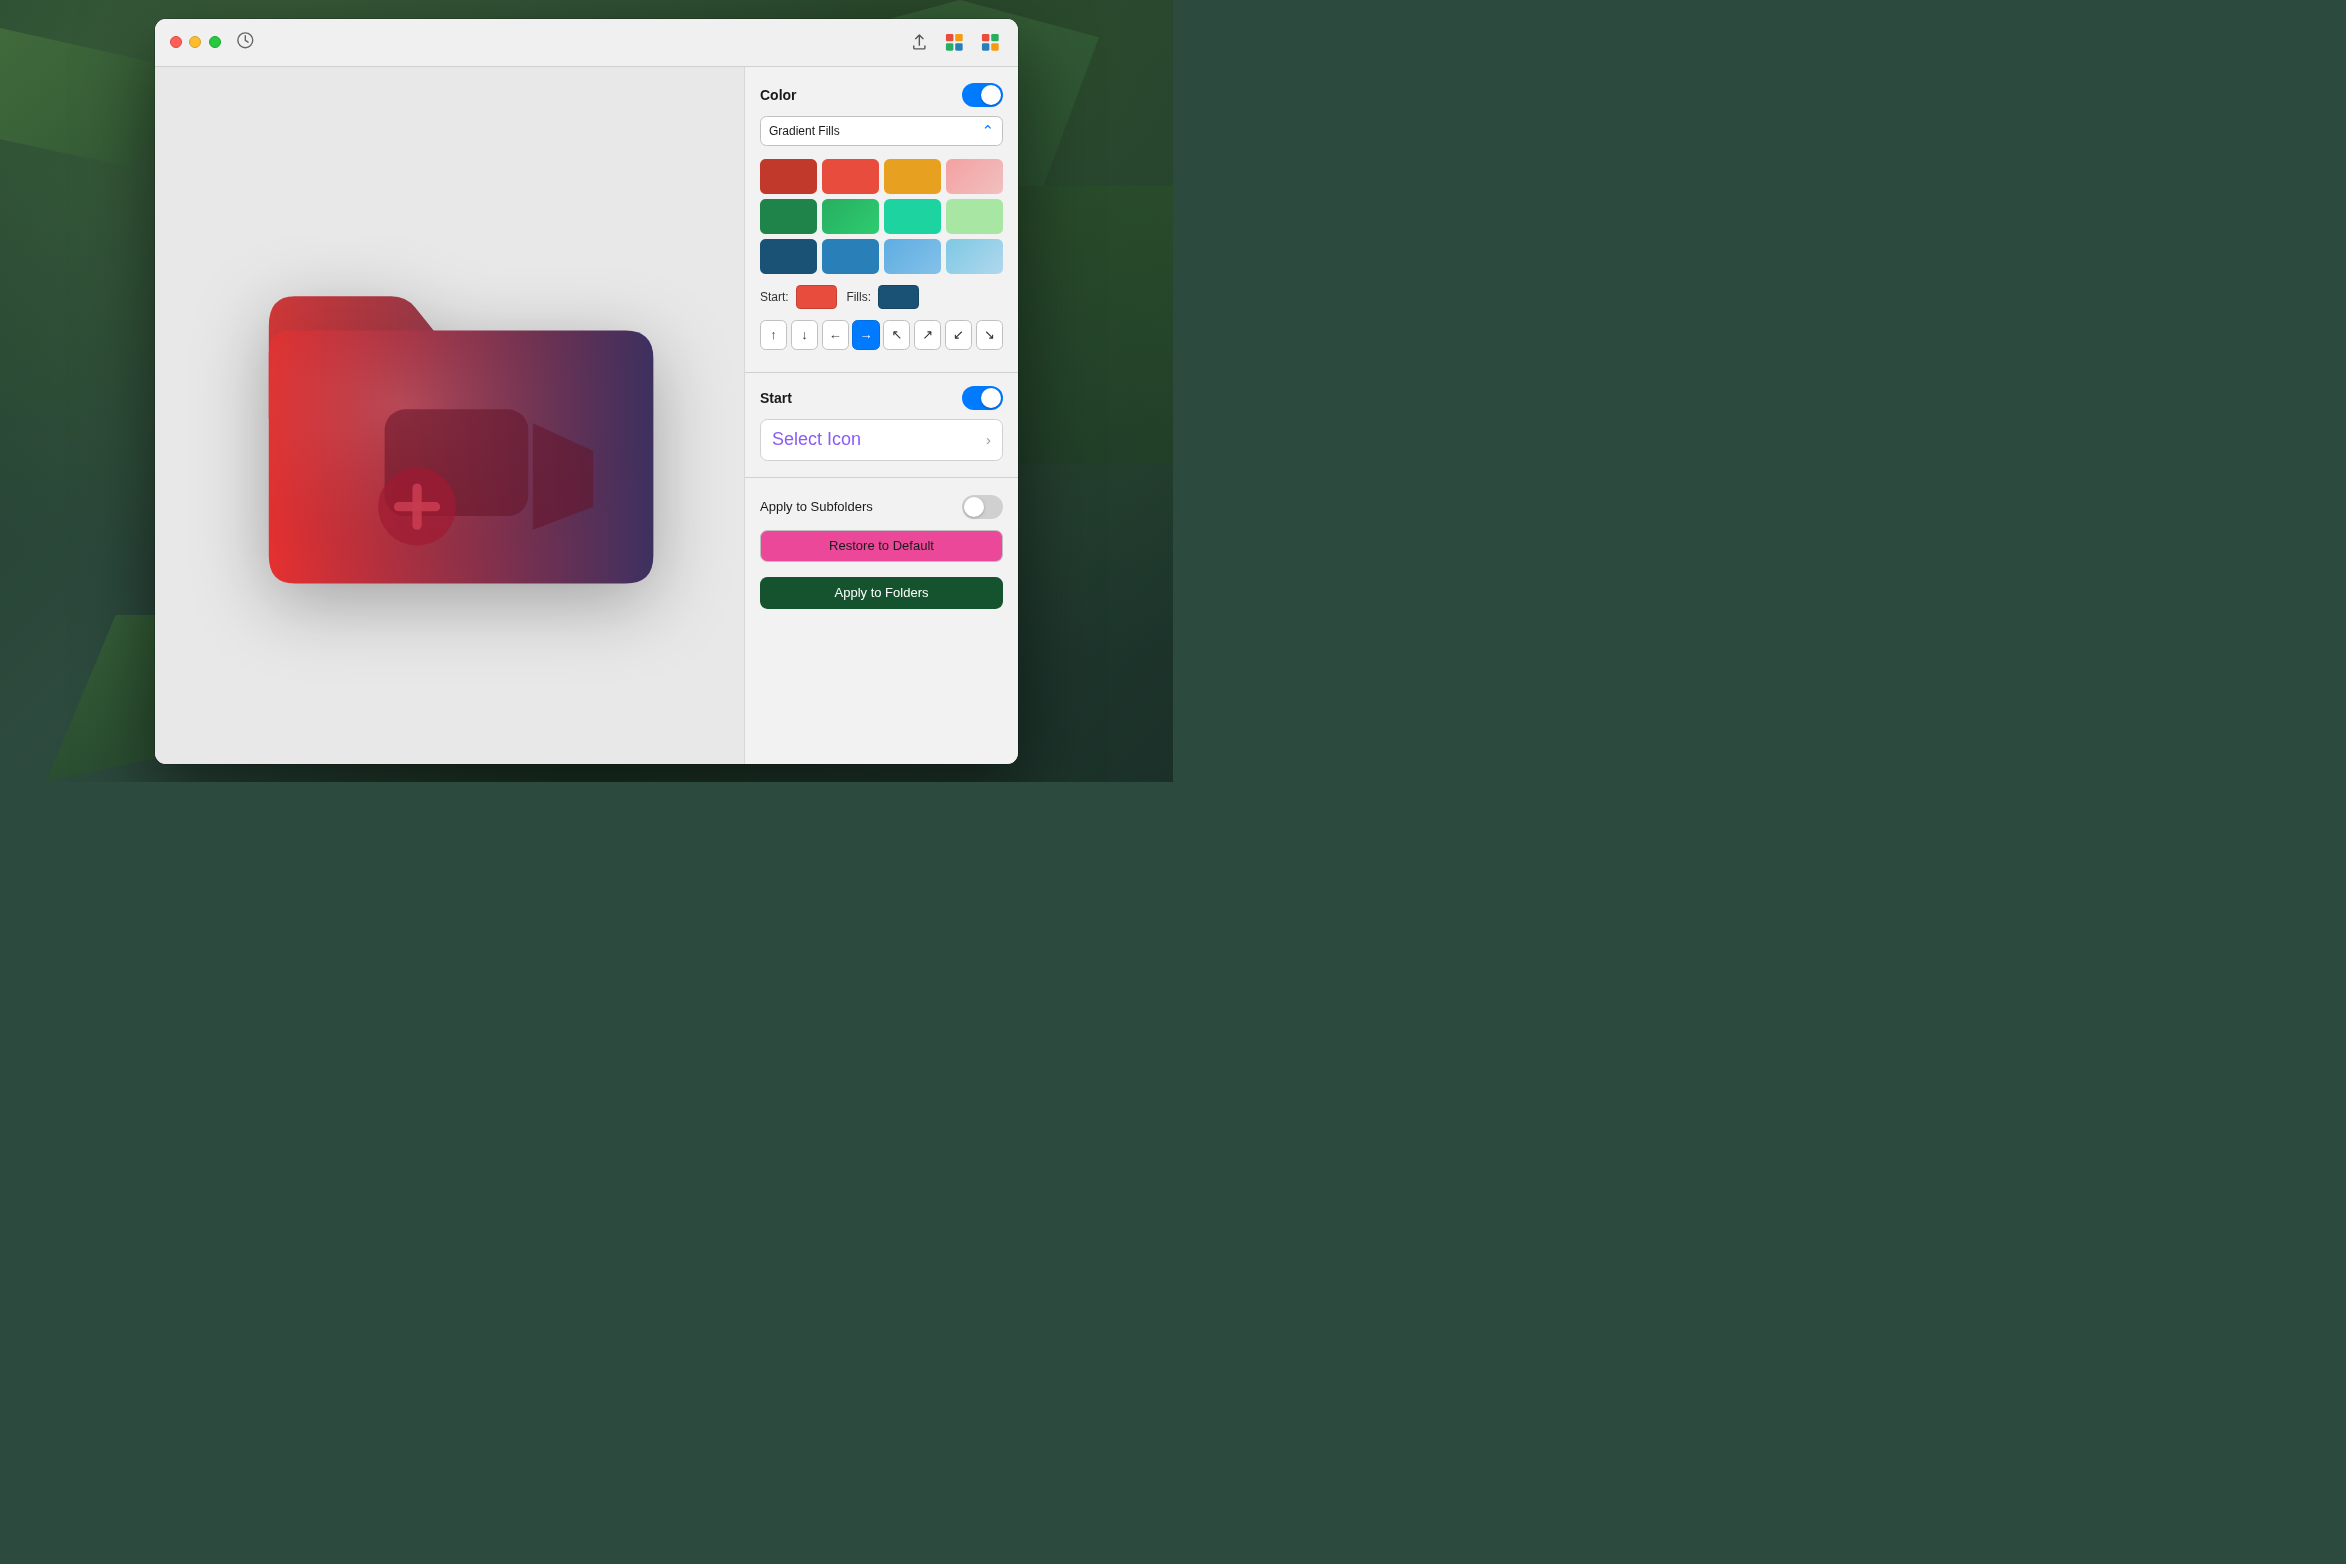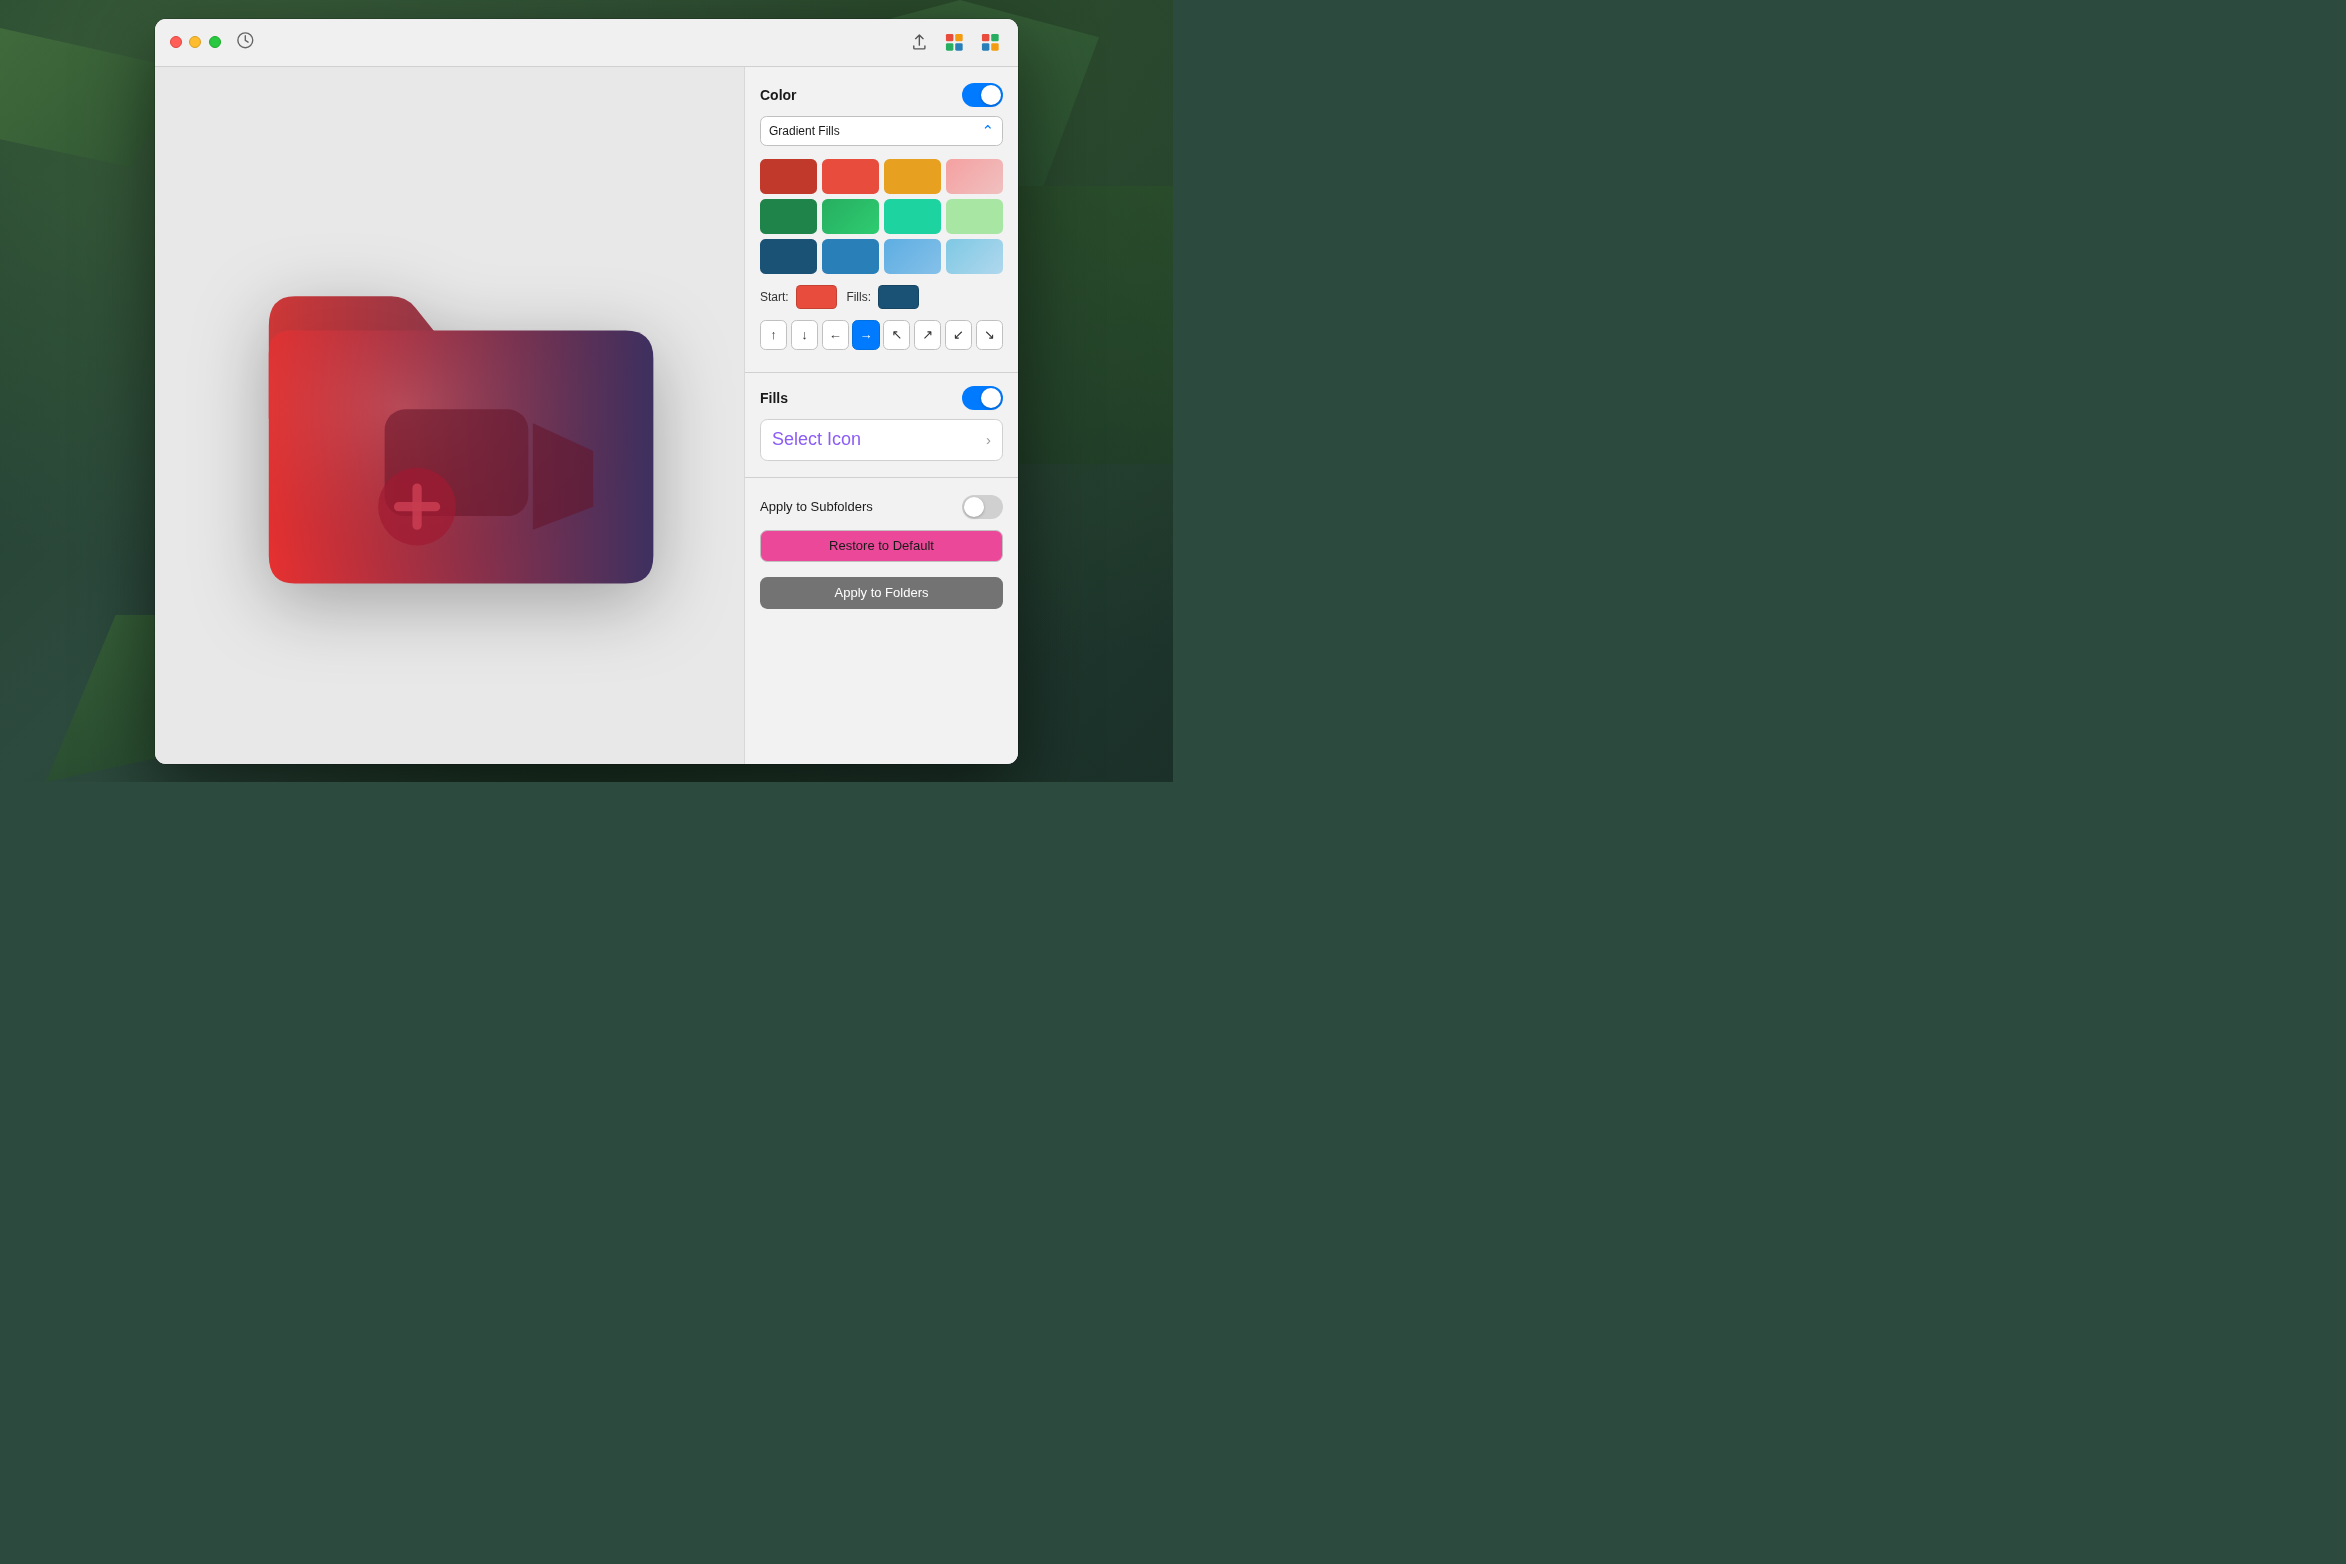--- a/index.html
+++ b/index.html
@@ -350,21 +350,21 @@
       font-size: 13px;
       color: #1a1a1a;
       cursor: pointer;
       margin-bottom: 15px;
       font-family: inherit;
     }
 
     .btn-apply {
       width: 100%;
       height: 32px;
-      background: #737373;
+      background: #14532d;
       border: none;
       border-radius: 7.4px;
       font-size: 13px;
       color: white;
       cursor: pointer;
       font-weight: 500;
       font-family: inherit;
     }
 
     
@@ -517,21 +517,21 @@
         <button class="arrow-btn">↖</button>
         <button class="arrow-btn">↗</button>
         <button class="arrow-btn">↙</button>
         <button class="arrow-btn">↘</button>
       </div>
 
       <div class="divider"></div>
 
       <div class="icon-section">
         <div class="section-header">
-          <span class="section-label">Fills</span>
+          <span class="section-label">Start</span>
           <div class="toggle">
             <div class="toggle-knob"></div>
           </div>
         </div>
         <div class="select-icon-row">
           <span class="select-icon-label">Select Icon</span>
           <span class="chevron-right">›</span>
         </div>
       </div>
 

